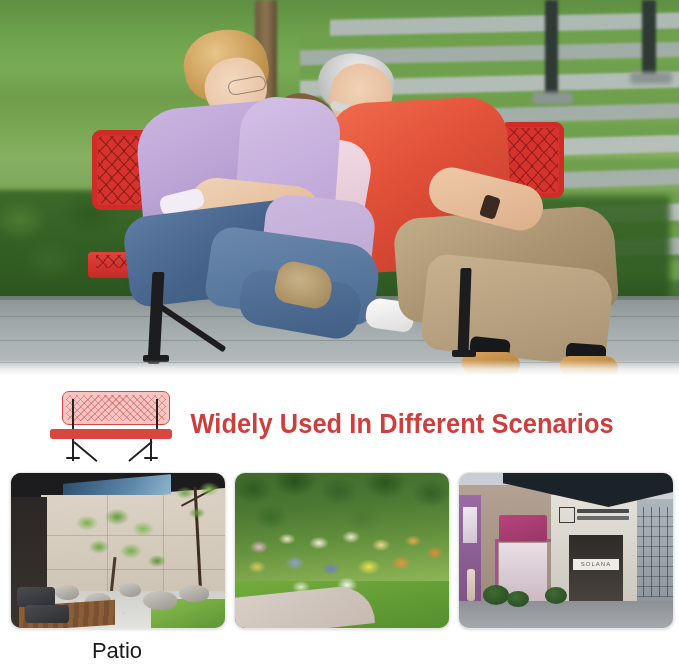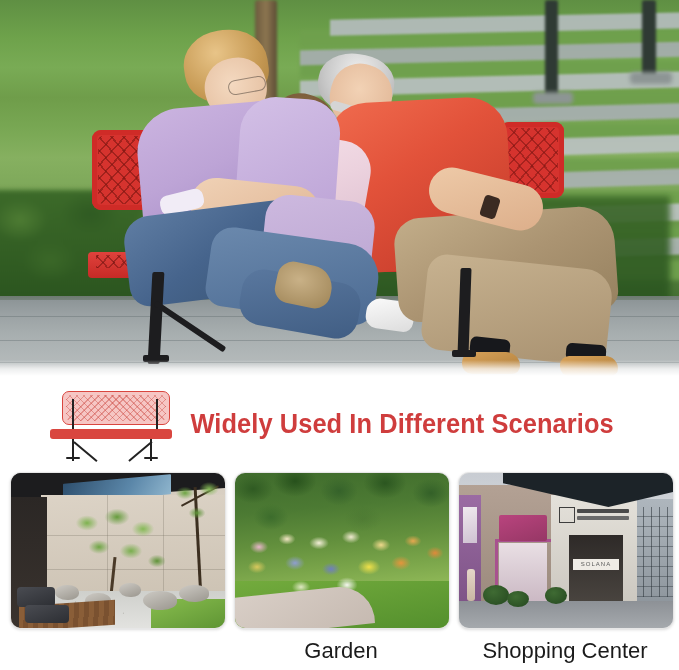--- a/index.html
+++ b/index.html
@@ -444,31 +444,31 @@
         <div class="pt-grass"></div>
         <div class="pt-rock r1"></div>
           <div class="pt-rock r2"></div>
           <div class="pt-rock r3"></div>
         <div class="pt-rock r4"></div>
           <div class="pt-rock r5"></div>
         <div class="pt-deck"></div>
         <div class="pt-chair c1"></div>
         <div class="pt-chair c2"></div>
       </div>
+      <div class="card-label">Patio</div>
     </div>
 
     <div class="card">
       <div class="thumb">
         <div class="gd-bg"></div>
         <div class="gd-trees"></div>
         <div class="gd-lawn"></div>
         <div class="gd-flowers"></div>
         <div class="gd-path"></div>
       </div>
-      <div class="card-label">Garden</div>
     </div>
 
     <div class="card">
       <div class="thumb">
         <div class="ml-sky"></div>
         <div class="ml-left"></div>
         <div class="ml-purple"></div>
         <div class="ml-win1"></div>
         <div class="ml-doorframe"></div>
         <div class="ml-door"></div>
@@ -482,17 +482,16 @@
         <div class="ml-entry"></div>
         <div class="ml-entrysign">
           <span>SOLANA</span>
         </div>
         <div class="ml-ground"></div>
         <div class="ml-mann"></div>
         <div class="ml-bush b1"></div>
           <div class="ml-bush b2"></div>
           <div class="ml-bush b3"></div>
       </div>
-      <div class="card-label">Shopping Center</div>
     </div>
 
   </div>
 </div>
 
 </body></html>

